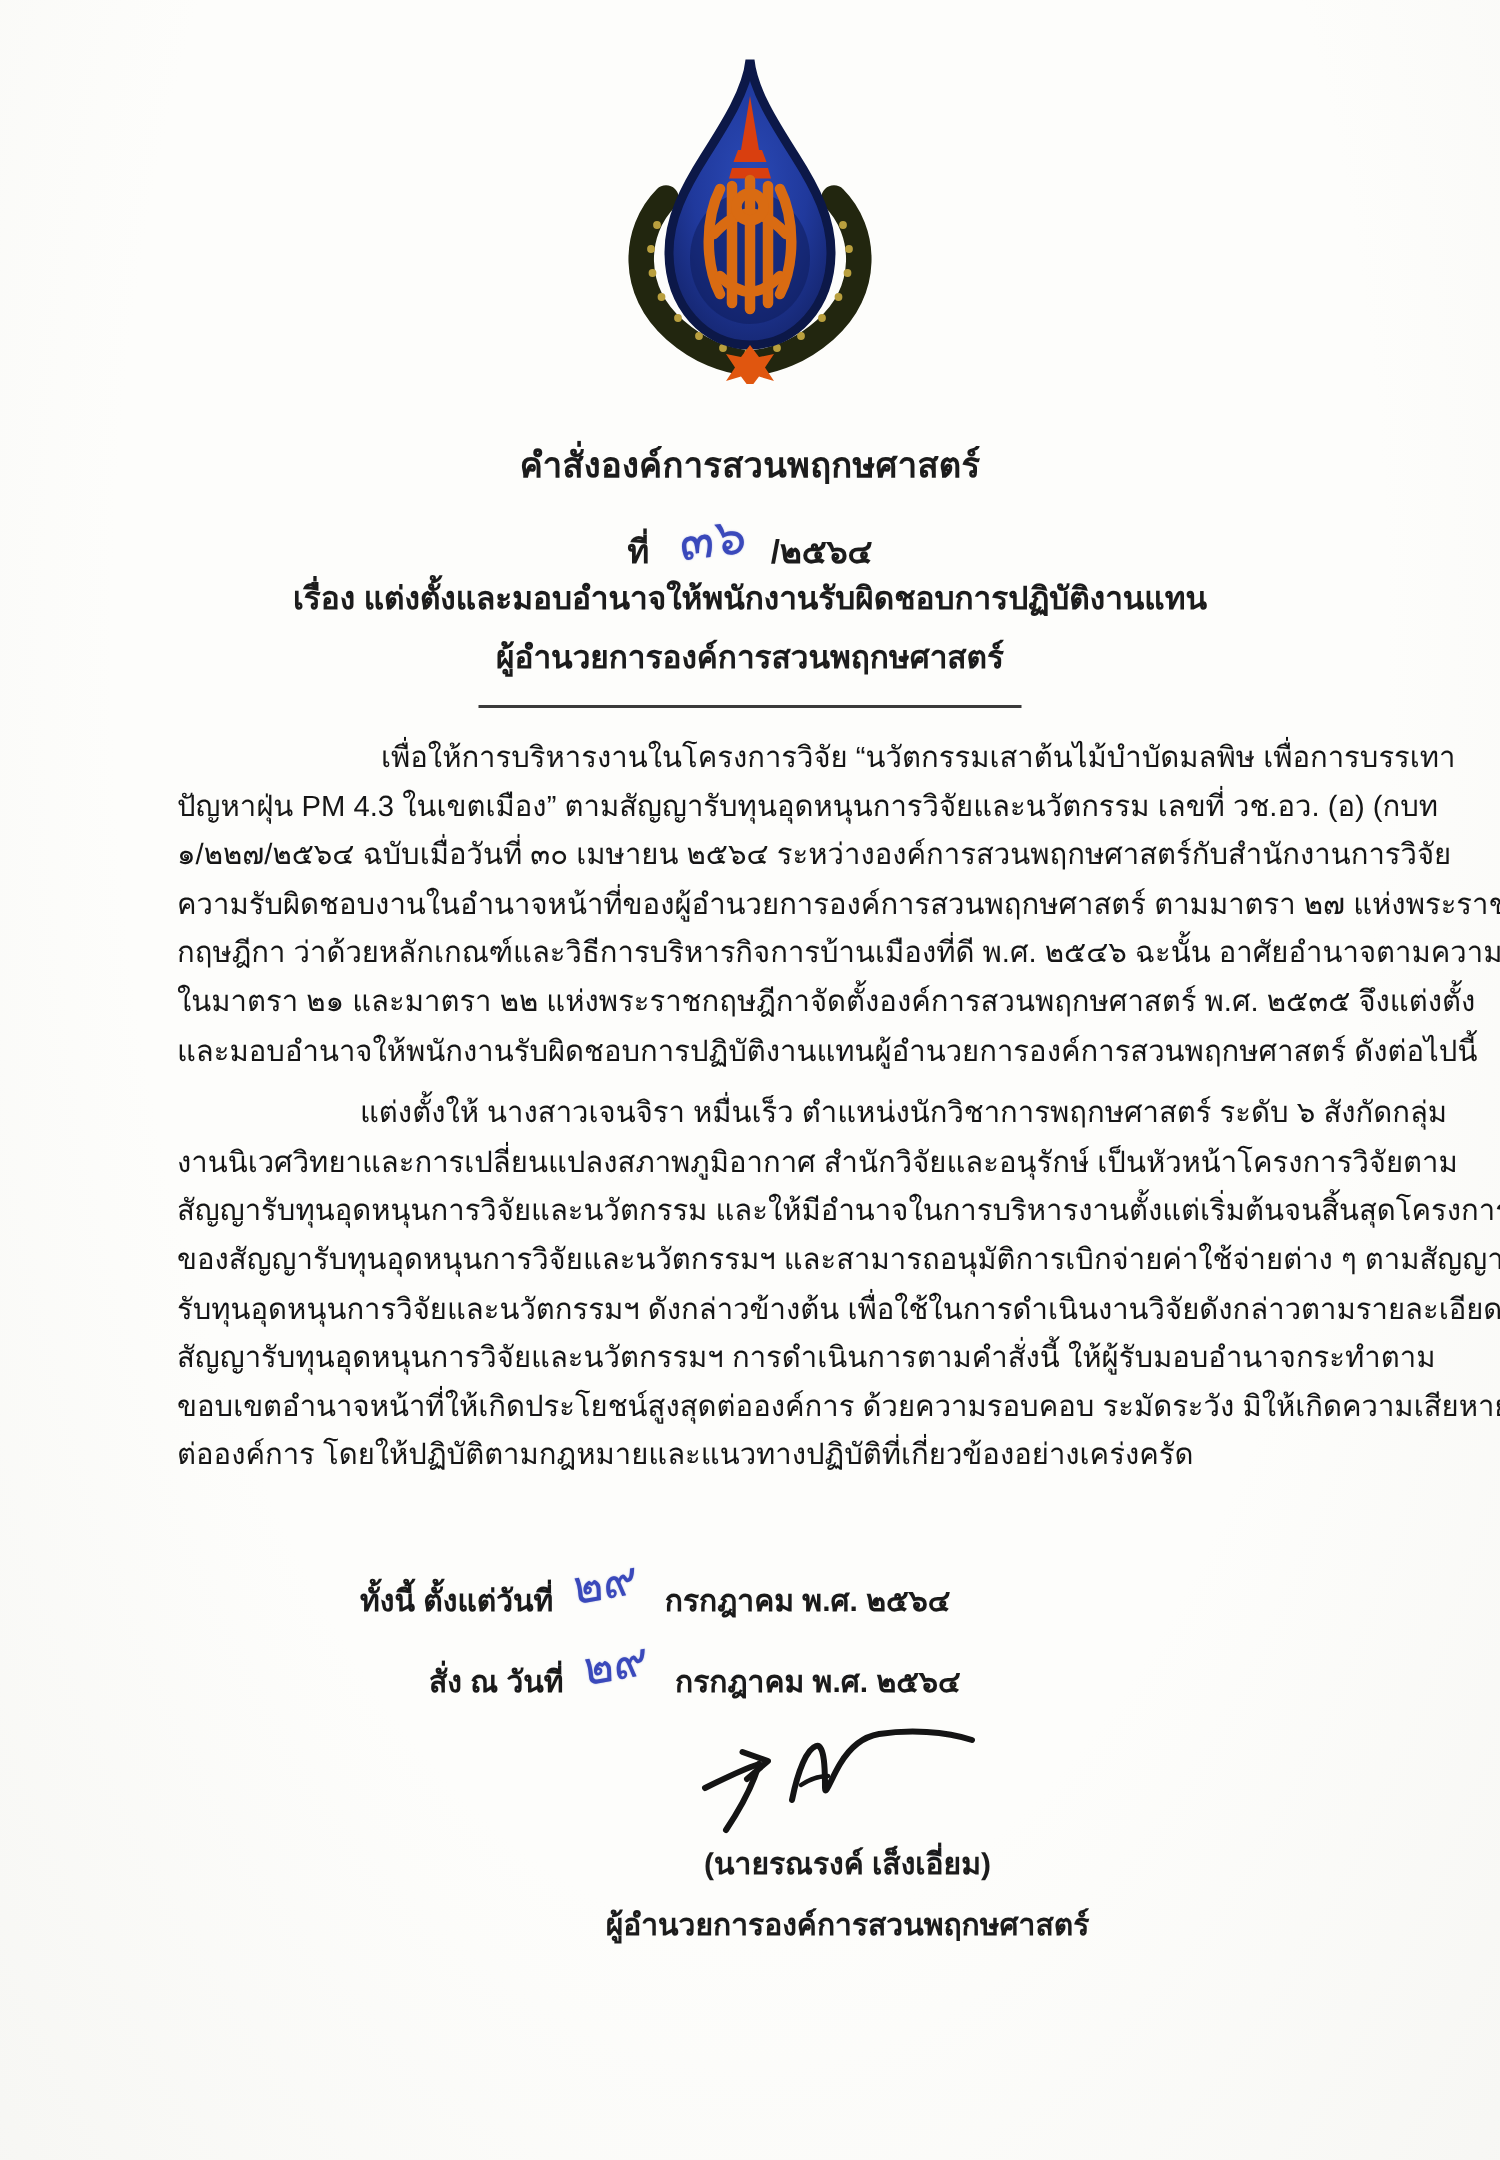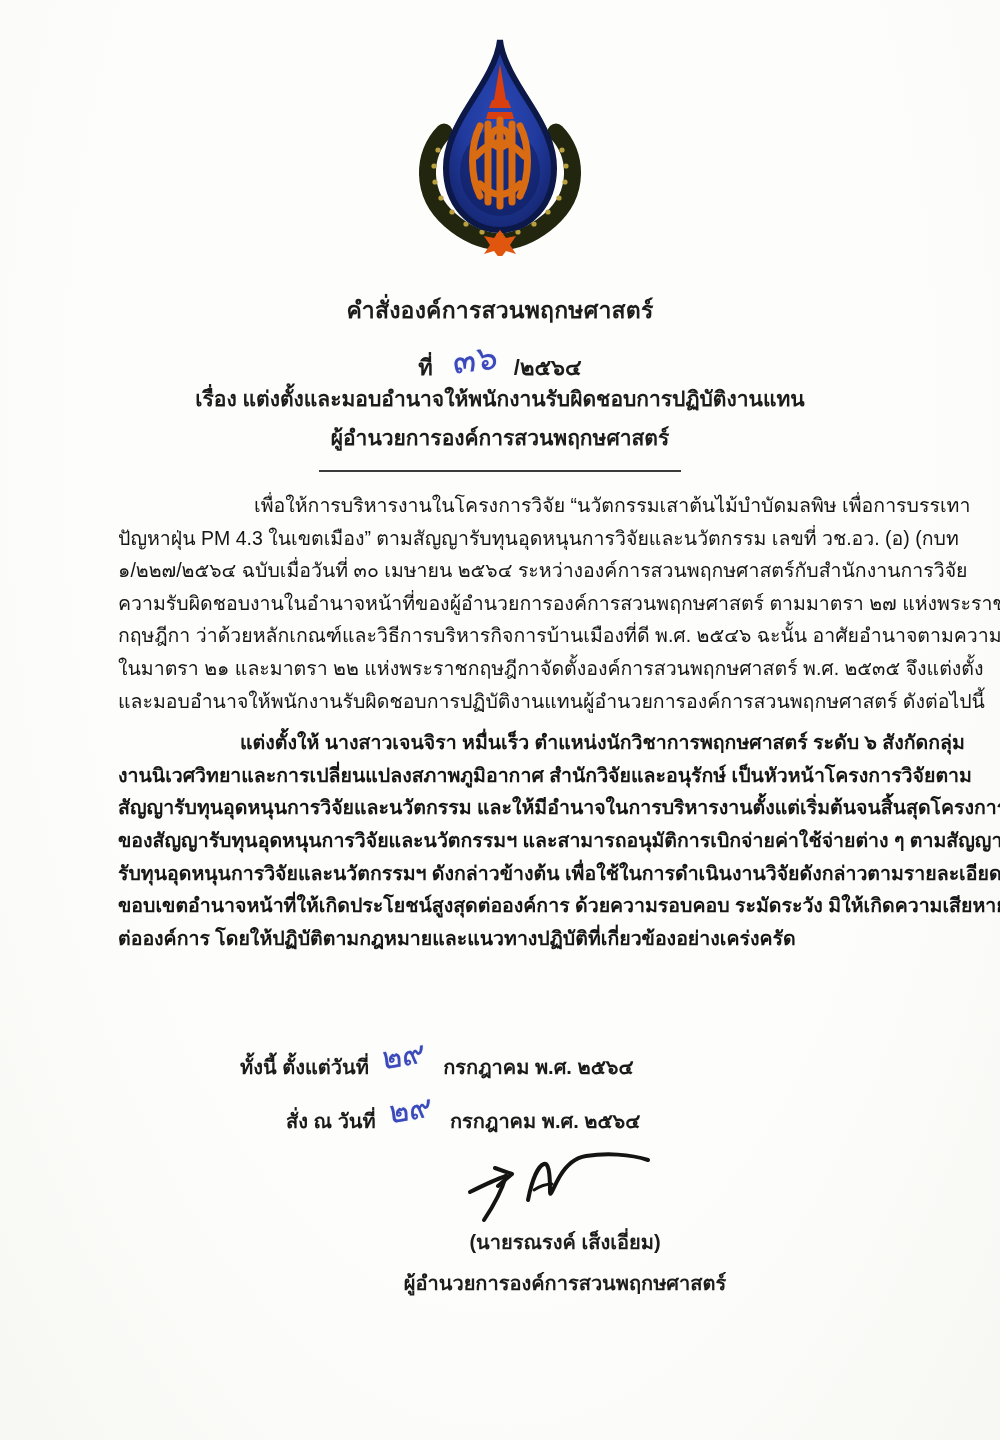--- a/index.html
+++ b/index.html
@@ -32,21 +32,21 @@
     margin:0 10px 0 14px;
     text-shadow:0 0 1px rgba(58,73,187,.55);
   }
   .subject{font-size:21px;font-weight:700;margin-top:10px;}
   .subject2{font-size:21px;font-weight:700;margin-top:6px;}
   .rule{width:362px;border:0;border-top:2.2px solid #3a3a3a;margin:16px auto 0 auto;}
   
   .bodytext{position:absolute;left:118px;top:489px;width:800px;font-size:19.5px;line-height:32.6px;color:#161616;}
   .bodytext .line{white-space:nowrap;height:32.6px;}
   .indent1{text-indent:136px;}
-  .para2{margin-top:9px;font-weight:bold;}
+  .para2{margin-top:9px;}
   .indent2{text-indent:122px;}
   
   .dateline{position:absolute;font-size:20px;font-weight:600;color:#1a1a1a;white-space:nowrap;}
   .dl1{left:240px;top:1038px;}
   .dl2{left:286px;top:1092px;}
   .hand-day{
     color:#3a49bb;
     display:inline-block;
     font-size:31px;
     font-weight:400;
@@ -140,20 +140,21 @@
       <div class="line">กฤษฎีกา ว่าด้วยหลักเกณฑ์และวิธีการบริหารกิจการบ้านเมืองที่ดี พ.ศ. ๒๕๔๖ ฉะนั้น อาศัยอำนาจตามความ</div>
       <div class="line">ในมาตรา ๒๑ และมาตรา ๒๒ แห่งพระราชกฤษฎีกาจัดตั้งองค์การสวนพฤกษศาสตร์ พ.ศ. ๒๕๓๕ จึงแต่งตั้ง</div>
       <div class="line">และมอบอำนาจให้พนักงานรับผิดชอบการปฏิบัติงานแทนผู้อำนวยการองค์การสวนพฤกษศาสตร์ ดังต่อไปนี้</div>
     </div>
     <div class="para2">
       <div class="line indent2">แต่งตั้งให้ นางสาวเจนจิรา หมื่นเร็ว ตำแหน่งนักวิชาการพฤกษศาสตร์ ระดับ ๖ สังกัดกลุ่ม</div>
       <div class="line">งานนิเวศวิทยาและการเปลี่ยนแปลงสภาพภูมิอากาศ สำนักวิจัยและอนุรักษ์ เป็นหัวหน้าโครงการวิจัยตาม</div>
       <div class="line">สัญญารับทุนอุดหนุนการวิจัยและนวัตกรรม และให้มีอำนาจในการบริหารงานตั้งแต่เริ่มต้นจนสิ้นสุดโครงการ</div>
       <div class="line">ของสัญญารับทุนอุดหนุนการวิจัยและนวัตกรรมฯ และสามารถอนุมัติการเบิกจ่ายค่าใช้จ่ายต่าง ๆ ตามสัญญา</div>
       <div class="line">รับทุนอุดหนุนการวิจัยและนวัตกรรมฯ ดังกล่าวข้างต้น เพื่อใช้ในการดำเนินงานวิจัยดังกล่าวตามรายละเอียดใน</div>
+      <div class="line">สัญญารับทุนอุดหนุนการวิจัยและนวัตกรรมฯ การดำเนินการตามคำสั่งนี้ ให้ผู้รับมอบอำนาจกระทำตาม</div>
       <div class="line">ขอบเขตอำนาจหน้าที่ให้เกิดประโยชน์สูงสุดต่อองค์การ ด้วยความรอบคอบ ระมัดระวัง มิให้เกิดความเสียหาย</div>
       <div class="line">ต่อองค์การ โดยให้ปฏิบัติตามกฎหมายและแนวทางปฏิบัติที่เกี่ยวข้องอย่างเคร่งครัด</div>
     </div>
   </div>
 
   <div class="dateline dl1">
     <span>ทั้งนี้  ตั้งแต่วันที่</span>
     <span class="hand-day">๒๙</span>
     <span>กรกฎาคม  พ.ศ. ๒๕๖๔</span>
   </div>

